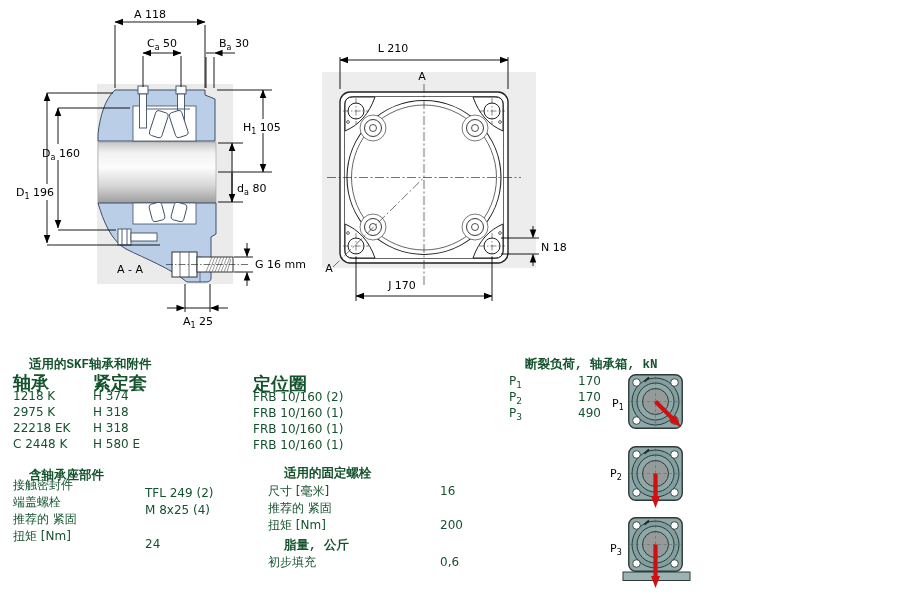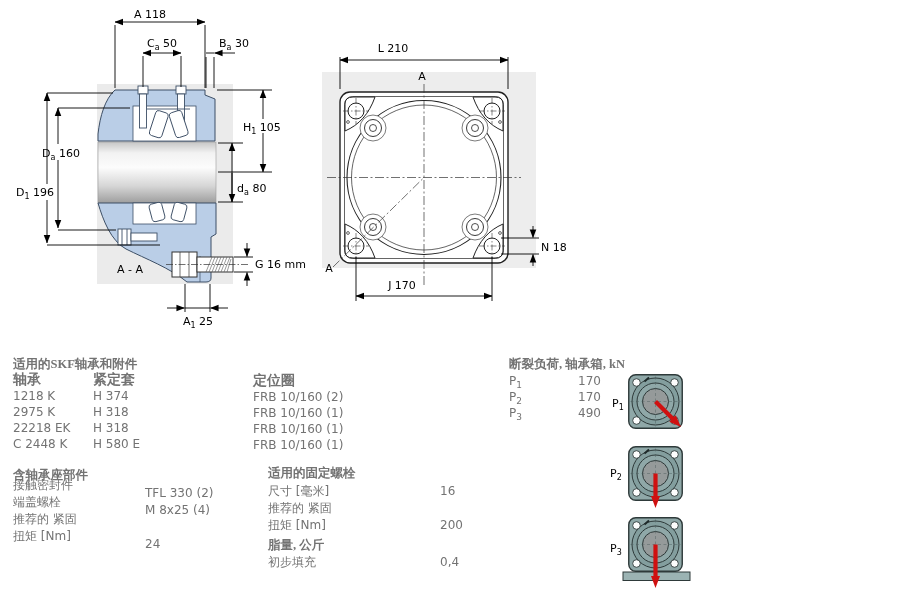--- a/index.html
+++ b/index.html
@@ -1,23 +1,23 @@
 <!DOCTYPE html>
 <html><head>
 <meta charset="utf-8">
 <style>
   html,body{margin:0;padding:0;background:#fff;}
   .page{position:relative;width:843px;height:600px;background:#ffffff;overflow:hidden;
-        font-family:"DejaVu Sans",sans-serif;color:#737373;}
+        font-family:"DejaVu Sans",sans-serif;color:#14532d;}
   .abs{position:absolute;}
   svg text{font-family:"DejaVu Sans",sans-serif;font-size:11px;fill:#000;}
   svg text tspan.sub{font-size:8px;}
   .tbl-title{position:absolute;font-weight:bold;font-size:12.5px;white-space:nowrap;
-             font-family:Liberation Serif, serif;}
-  .th{position:absolute;font-weight:bold;font-size:14px;white-space:nowrap;}
+             font-family:Liberation Mono, monospace;margin-left:16px;}
+  .th{position:absolute;font-weight:bold;font-size:18px;white-space:nowrap;}
   .stack{position:absolute;}
   .stack .cell{font-size:12px;line-height:16px;height:16px;white-space:nowrap;}
   .stack.lh17 .cell{line-height:17px;height:17px;min-width:10px;}
   .cell sub{font-size:9px;}
 </style>
 </head>
 <body>
 
 <div class="page">
 
@@ -315,21 +315,21 @@
   </div>
 
   <div class="tbl-title" style="left:13px;top:467px">含轴承座部件</div>
   <div class="stack lh17" style="left:13px;top:477px">
     <div class="cell">接触密封件</div>
     <div class="cell">端盖螺栓</div>
     <div class="cell">推荐的 紧固</div>
     <div class="cell">扭矩 [Nm]</div>
   </div>
   <div class="stack lh17" style="left:145px;top:485px">
-    <div class="cell">TFL 330 (2)</div>
+    <div class="cell">TFL 249 (2)</div>
     <div class="cell">M 8x25 (4)</div>
     <div class="cell"></div>
     <div class="cell">24</div>
   </div>
 
   <div class="tbl-title" style="left:268px;top:465px">适用的固定螺栓</div>
   <div class="stack lh17" style="left:268px;top:483px">
     <div class="cell">尺寸 [毫米]</div>
     <div class="cell">推荐的 紧固</div>
     <div class="cell">扭矩 [Nm]</div>
@@ -338,21 +338,21 @@
     <div class="cell">16</div>
     <div class="cell"></div>
     <div class="cell">200</div>
   </div>
 
   <div class="tbl-title" style="left:268px;top:537px">脂量, 公斤</div>
   <div class="stack lh17" style="left:268px;top:554px">
     <div class="cell">初步填充</div>
   </div>
   <div class="stack lh17" style="left:440px;top:554px">
-    <div class="cell">0,4</div>
+    <div class="cell">0,6</div>
   </div>
 
   <div class="tbl-title" style="left:509px;top:356px">断裂负荷, 轴承箱, kN</div>
   <div class="stack" style="left:509px;top:373px">
     <div class="cell"><span>P</span><sub>1</sub></div>
     <div class="cell"><span>P</span><sub>2</sub></div>
     <div class="cell"><span>P</span><sub>3</sub></div>
   </div>
   <div class="stack" style="left:578px;top:373px">
     <div class="cell">170</div>

